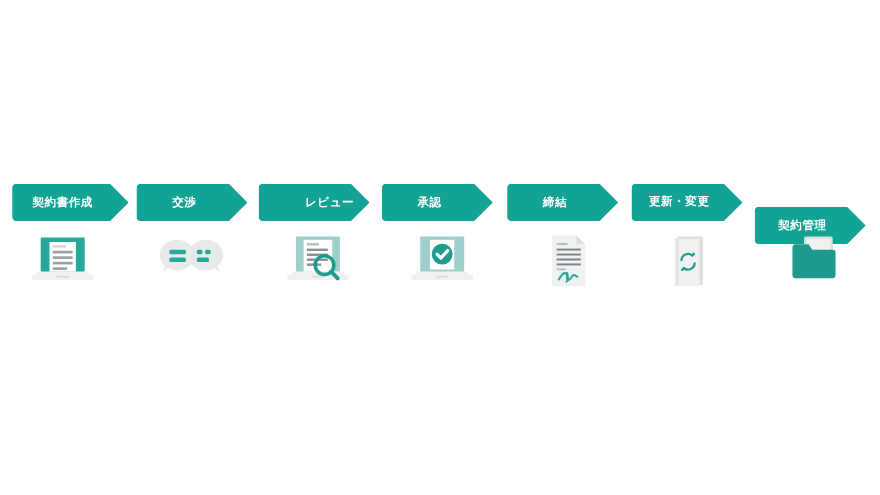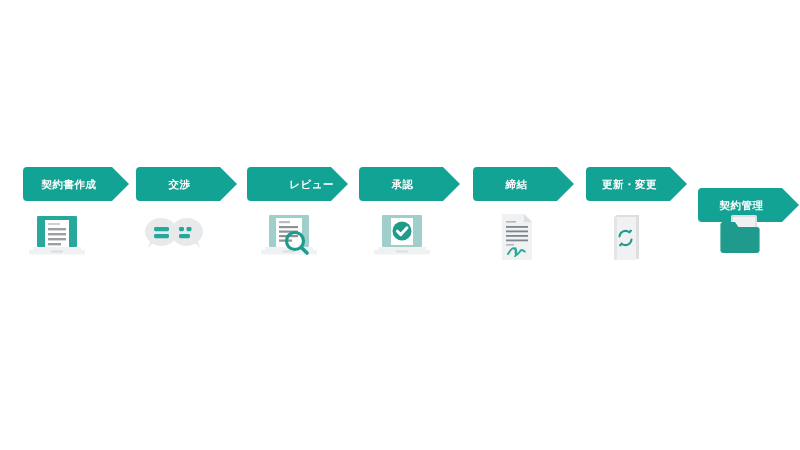--- a/index.html
+++ b/index.html
@@ -17,21 +17,21 @@
   #stage {
     position: relative;
     width: 800px;
     height: 450px;
     background: #ffffff;
   }
 
   
   .chevron-row {
     position: absolute;
-    left: 12px;
+    left: 0;
     top: 167px;
     width: 760px;
     height: 34px;
   }
 
   .chevron {
     position: absolute;
     top: 0;
     height: 34px;
     background: #13A394;
@@ -98,21 +98,21 @@
     </div>
 
     <div class="chevron" style="left:347px;width:101px;">
       <span class="chevron-label">承認</span>
     </div>
 
     <div class="chevron" style="left:461px;width:101px;">
       <span class="chevron-label">締結</span>
     </div>
 
-    <div class="chevron" style="left:574px;width:101px;">
+    <div class="chevron" style="left:574px;width:101px;font-family:Liberation Serif, serif;">
       <span class="chevron-label">更新・変更</span>
     </div>
 
     <div class="chevron" style="left:686px;width:101px;margin-top:21px;">
       <span class="chevron-label">契約管理</span>
     </div>
 
   </div>
 
   <div class="icon-row">

